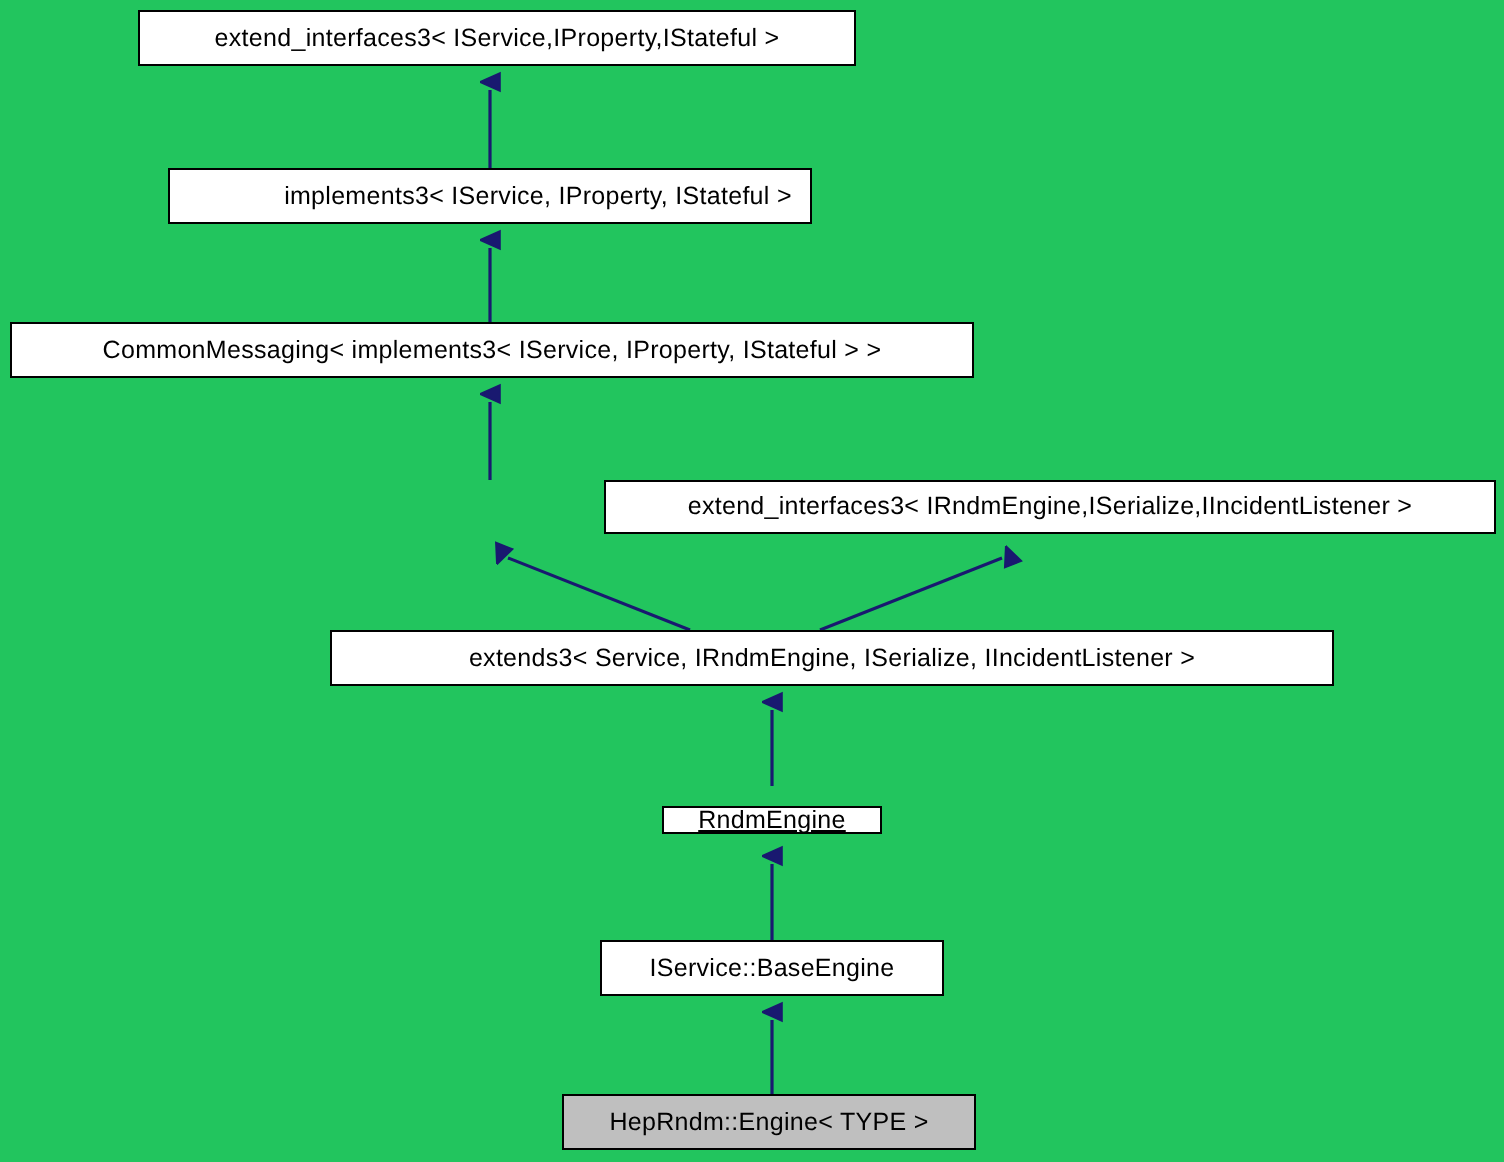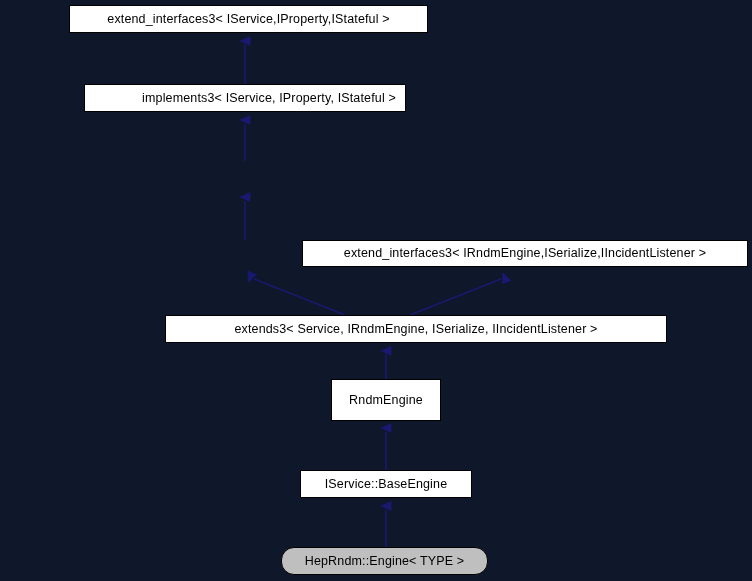--- a/index.html
+++ b/index.html
@@ -4,21 +4,21 @@
 <style>
   html, body {
     margin: 0;
     padding: 0;
     background: #ffffff;
   }
   #diagram {
     position: relative;
     width: 752px;
     height: 581px;
-    background: #0f172a;
+    background: #22c55e;
     font-family: "Liberation Sans", sans-serif;
     overflow: hidden;
   }
   #edge-layer {
     position: absolute;
     left: 0;
     top: 0;
     width: 752px;
     height: 581px;
     pointer-events: none;
@@ -84,25 +84,26 @@
 
     <g>
       <line x1="386" y1="547" x2="386" y2="510" stroke="#191970" stroke-width="1.6" marker-end="url(#uml-arrow)"></line>
     </g>
   </svg>
 
   <div class="node" style="left:69px; top:5px; width:359px; height:28px;">extend_interfaces3&lt; IService,IProperty,IStateful &gt;</div>
 
   <div class="node" style="left:84px; top:84px; width:322px; height:28px;padding-left:48px;">implements3&lt; IService, IProperty, IStateful &gt;</div>
 
+  <div class="node" style="left:5px; top:161px; width:482px; height:28px;">CommonMessaging&lt; implements3&lt; IService, IProperty, IStateful &gt; &gt;</div>
 
 
   <div class="node" style="left:302px; top:240px; width:446px; height:27px;">extend_interfaces3&lt; IRndmEngine,ISerialize,IIncidentListener &gt;</div>
 
   <div class="node" style="left:165px; top:315px; width:502px; height:28px;">extends3&lt; Service, IRndmEngine, ISerialize, IIncidentListener &gt;</div>
 
-  <div class="node" style="left:331px; top:379px; width:110px; height:42px;">RndmEngine</div>
+  <div class="node" style="left:331px; top:403px; width:110px; height:14px;text-decoration:underline;">RndmEngine</div>
 
   <div class="node" style="left:300px; top:470px; width:172px; height:28px;">IService::BaseEngine</div>
 
-  <div class="node highlight" style="left:281px; top:547px; width:207px; height:28px;border-radius:13px;">HepRndm::Engine&lt; TYPE &gt;</div>
+  <div class="node highlight" style="left:281px; top:547px; width:207px; height:28px;">HepRndm::Engine&lt; TYPE &gt;</div>
 
 </div>
 
 </body></html>

